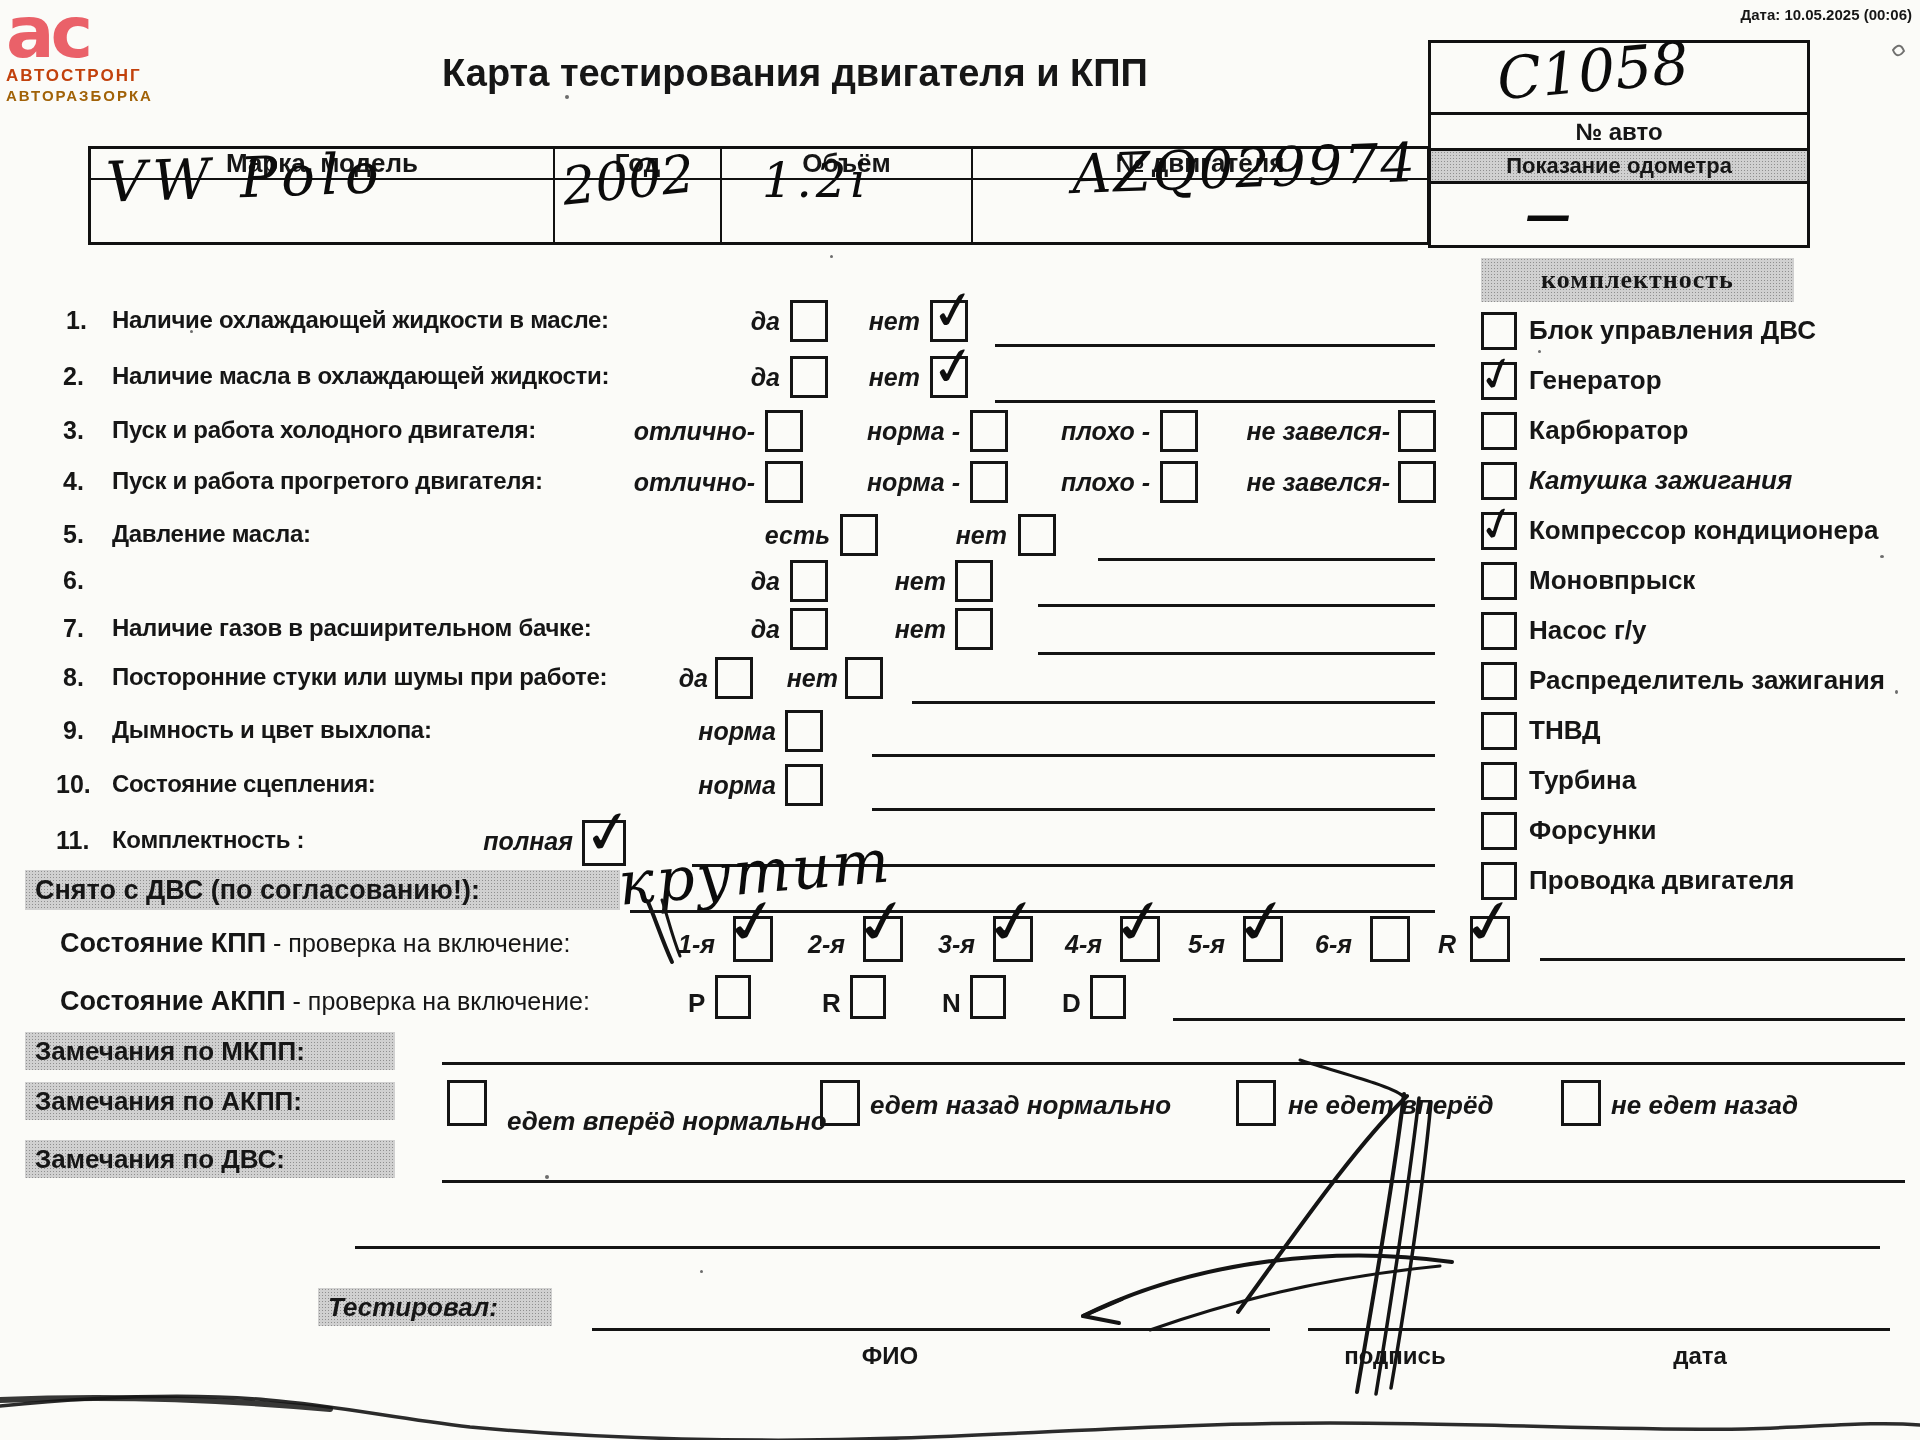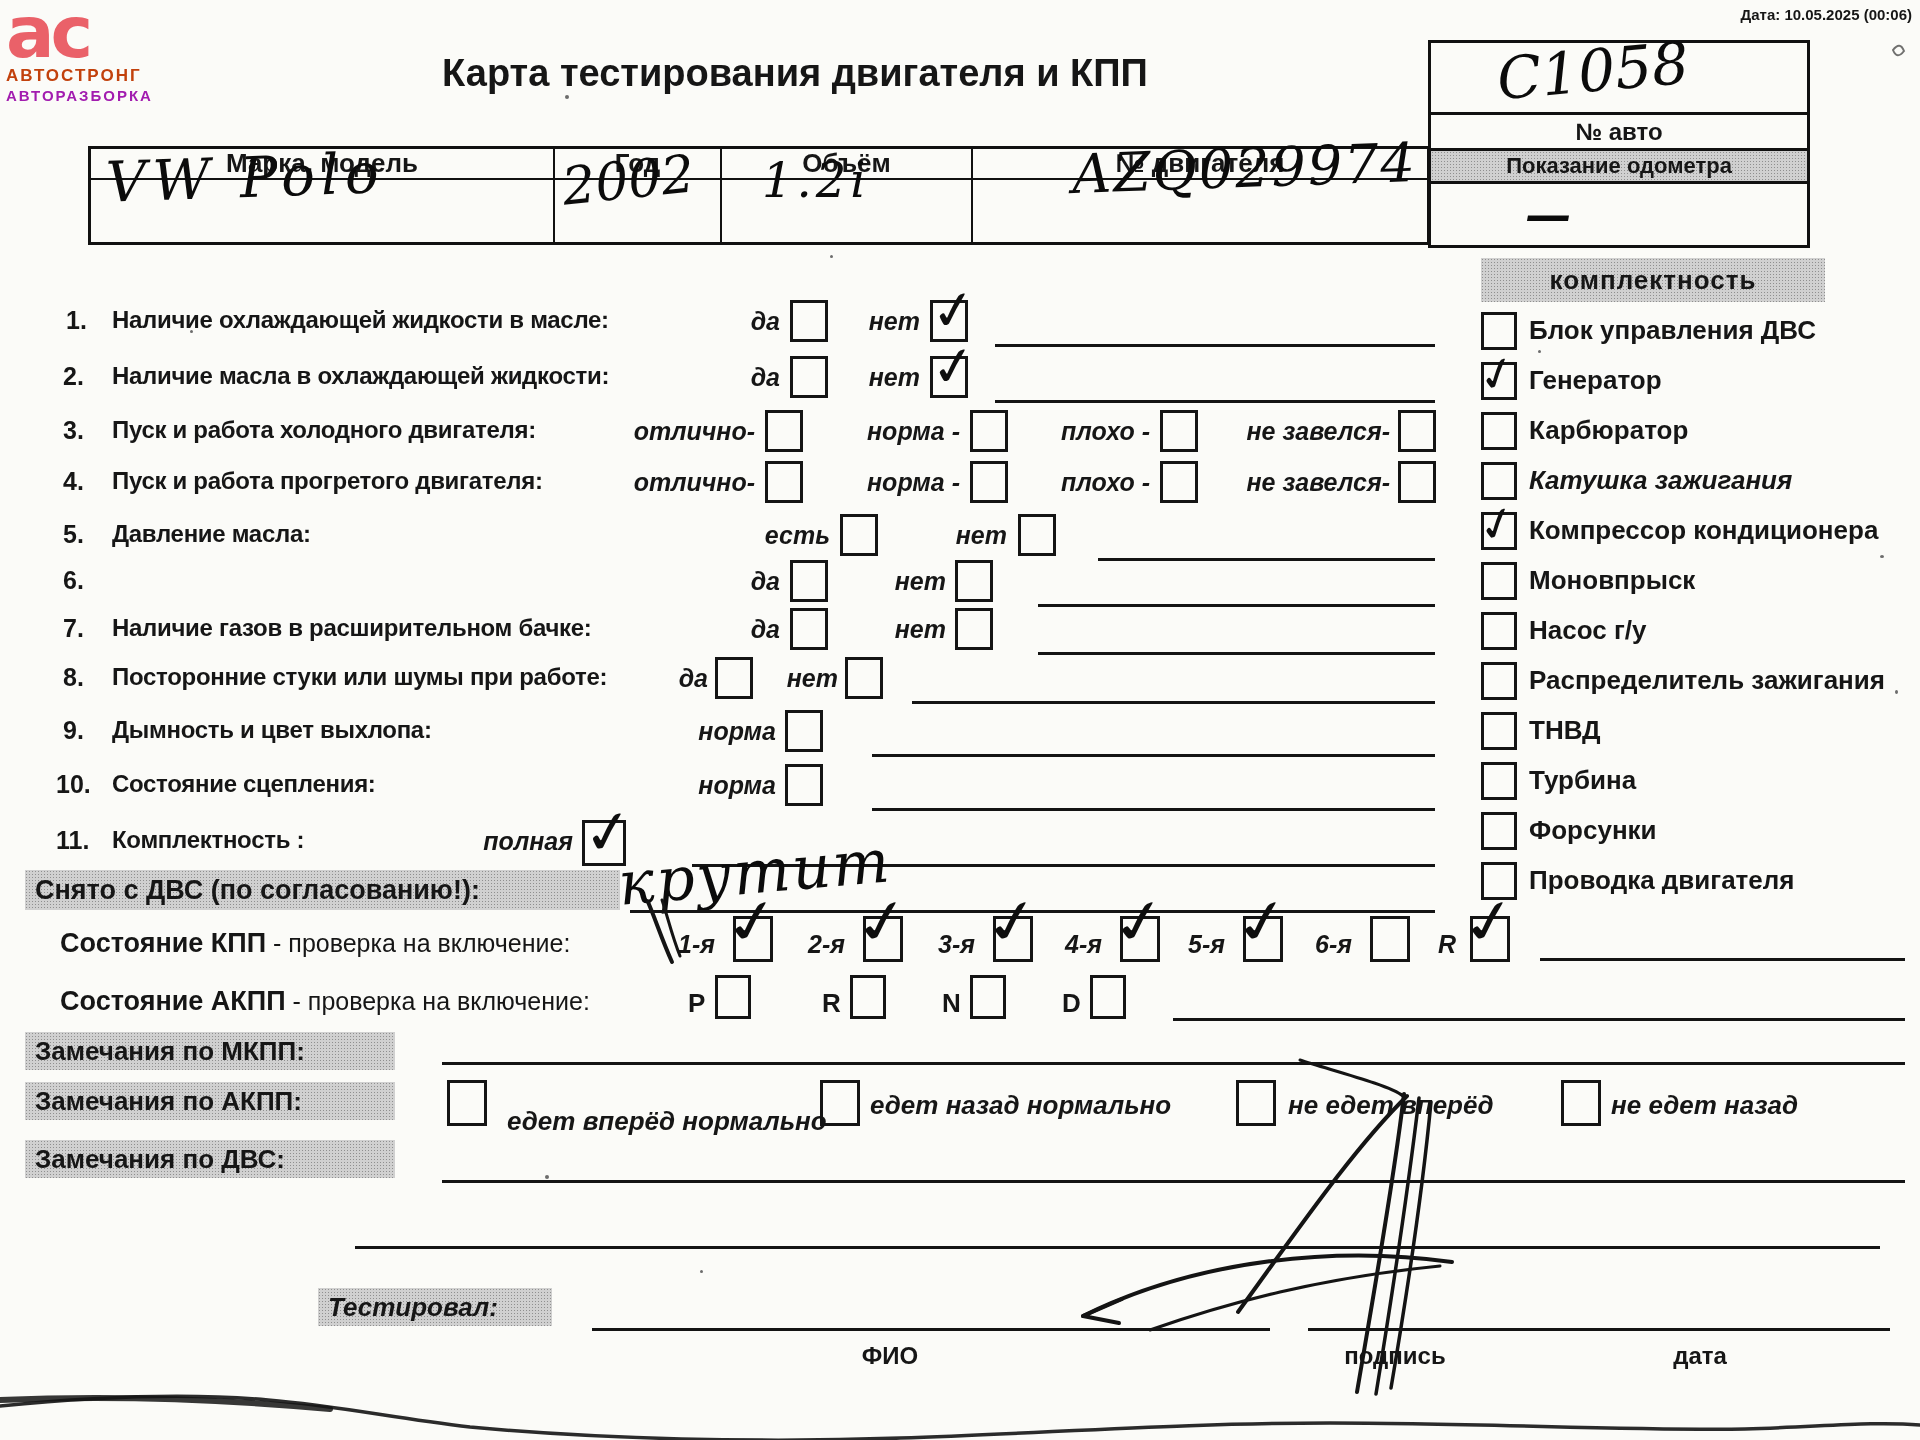--- a/index.html
+++ b/index.html
@@ -64,21 +64,21 @@
   svg.overlay{position:absolute;left:0;top:0;pointer-events:none;}
 </style>
 </head>
 <body>
 
 <div class="page">
 
   <div class="abs" style="left:6px;top:0px;">
     <div style="font-weight:700;font-size:72px;line-height:64px;color:#ea6169;letter-spacing:-4px;font-family:'DejaVu Sans',sans-serif;">ac</div>
     <div style="font-weight:700;font-size:17px;color:#c2410c;letter-spacing:2px;margin-top:2px;">АВТОСТРОНГ</div>
-    <div style="font-weight:700;font-size:15px;color:#a21caf;letter-spacing:2px;margin-top:1px;">АВТОРАЗБОРКА</div>
+    <div style="font-weight:700;font-size:15px;color:#a16207;letter-spacing:2px;margin-top:1px;">АВТОРАЗБОРКА</div>
   </div>
 
   <div class="abs nowrap" style="right:8px;top:6px;font-weight:700;font-size:15px;">Дата: 10.05.2025 (00:06)</div>
 
   <div class="abs" style="left:390px;top:52px;width:810px;text-align:center;font-weight:700;font-size:38px;">Карта тестирования двигателя  и КПП</div>
 
   <div class="carbox">
     <div class="r1"></div>
     <div class="r2">№ авто</div>
     <div class="r3">Показание одометра</div>
@@ -95,21 +95,21 @@
     <div class="cell val"></div>
     <div class="cell val"></div>
     <div class="cell val"></div>
     <div class="cell val"></div>
   </div>
   <div class="hand" style="left:106px;top:150px;font-size:56px;transform:rotate(-2deg);letter-spacing:6px;">VW Polo</div>
   <div class="hand" style="left:562px;top:154px;font-size:52px;transform:rotate(-6deg);">2002</div>
   <div class="hand" style="left:762px;top:156px;font-size:48px;letter-spacing:4px;">1.2i</div>
   <div class="hand" style="left:1072px;top:142px;font-size:54px;transform:rotate(-2deg);letter-spacing:2px;">AZQ029974</div>
 
-  <div class="abs bar" style="left:1481px;top:258px;width:344px;height:44px;justify-content:center;letter-spacing:1px;">комплектность</div>
+  <div class="abs bar" style="left:1481px;top:258px;width:313px;height:44px;justify-content:center;letter-spacing:1px;font-family:Liberation Serif, serif;">комплектность</div>
 
   <div class="abs" style="left:1481px;top:312px;width:420px;height:620px;">
 
   <div class="eqrow" style="top: 0px;">
         <span class="box eqbox" style="left:0;top:0;"></span>
         <span class="eqlbl">Блок управления ДВС</span>
       </div>
       <div class="eqrow" style="top: 50px;">
         <span class="box eqbox on" style="left:0;top:0;"></span>
         <span class="eqlbl">Генератор</span>

